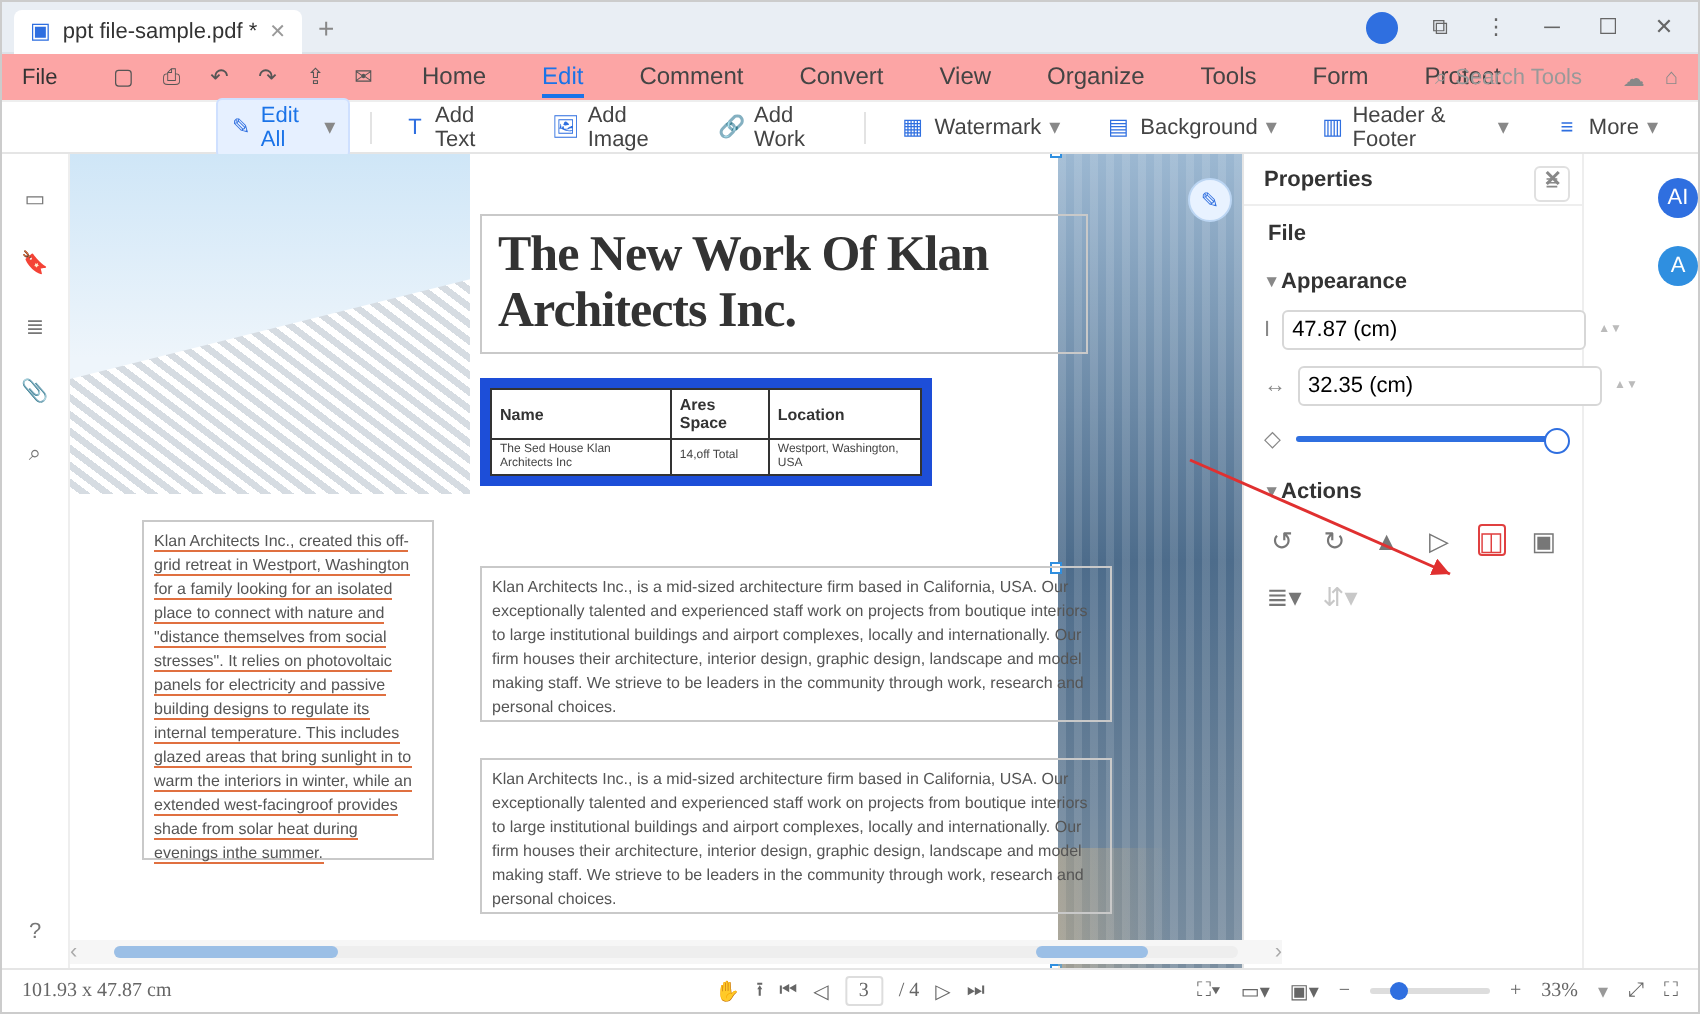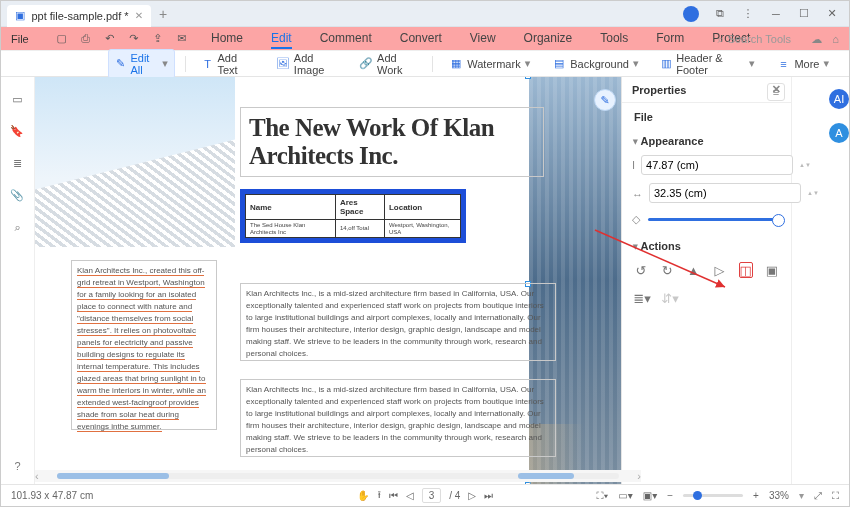--- a/index.html
+++ b/index.html
@@ -81,21 +81,21 @@
   .actions-row .ic{width:16px;height:16px;display:flex;align-items:center;justify-content:center;font-size:13px;}
   .actions-row .hi{border:1px solid #e04040;color:#e04040;border-radius:2px;}
   .arrow-marker{position:absolute;pointer-events:none;}
   .sliders-icon{position:absolute;right:6px;top:6px;width:18px;height:18px;border:1px solid #e0e0e0;border-radius:3px;display:flex;align-items:center;justify-content:center;color:#888;}
 
   
   .hscroll{position:absolute;left:34px;right:208px;bottom:24px;height:12px;background:#f6f6f6;display:flex;align-items:center;}
   .hscroll .track{flex:1;height:6px;background:#eee;border-radius:3px;position:relative;margin:0 18px;}
   .hscroll .thumb{position:absolute;left:0;width:20%;height:6px;background:#9bbfe6;border-radius:3px;}
   .hscroll .thumb2{position:absolute;left:82%;width:10%;height:6px;background:#9bbfe6;border-radius:3px;}
-  .status{position:absolute;left:0;right:0;bottom:0;height:22px;background:#fff;border-top:1px solid #e5e5e5;display:flex;align-items:center;font-size:10px;color:#666;padding:0 10px;gap:10px;}
+  .status{position:absolute;left:0;right:0;bottom:0;height:22px;background:#fff;border-top:1px solid #e5e5e5;display:flex;align-items:center;font-size:10px;color:#666;padding:0 10px;gap:10px;font-family:Liberation Serif, serif;}
   .status .mid{position:absolute;left:50%;transform:translateX(-50%);display:flex;gap:8px;align-items:center;}
   .status .right{margin-left:auto;display:flex;gap:10px;align-items:center;}
   .pgfield{border:1px solid #ddd;padding:1px 6px;border-radius:2px;}
   .zoom-slider{width:60px;height:3px;background:#ddd;position:relative;border-radius:2px;}
   .zoom-slider::after{content:"";position:absolute;left:10px;top:-3px;width:9px;height:9px;background:#2f6fe0;border-radius:50%;}
   .ic{display:inline-flex;}
 </style>
 </head>
 <body>
 

